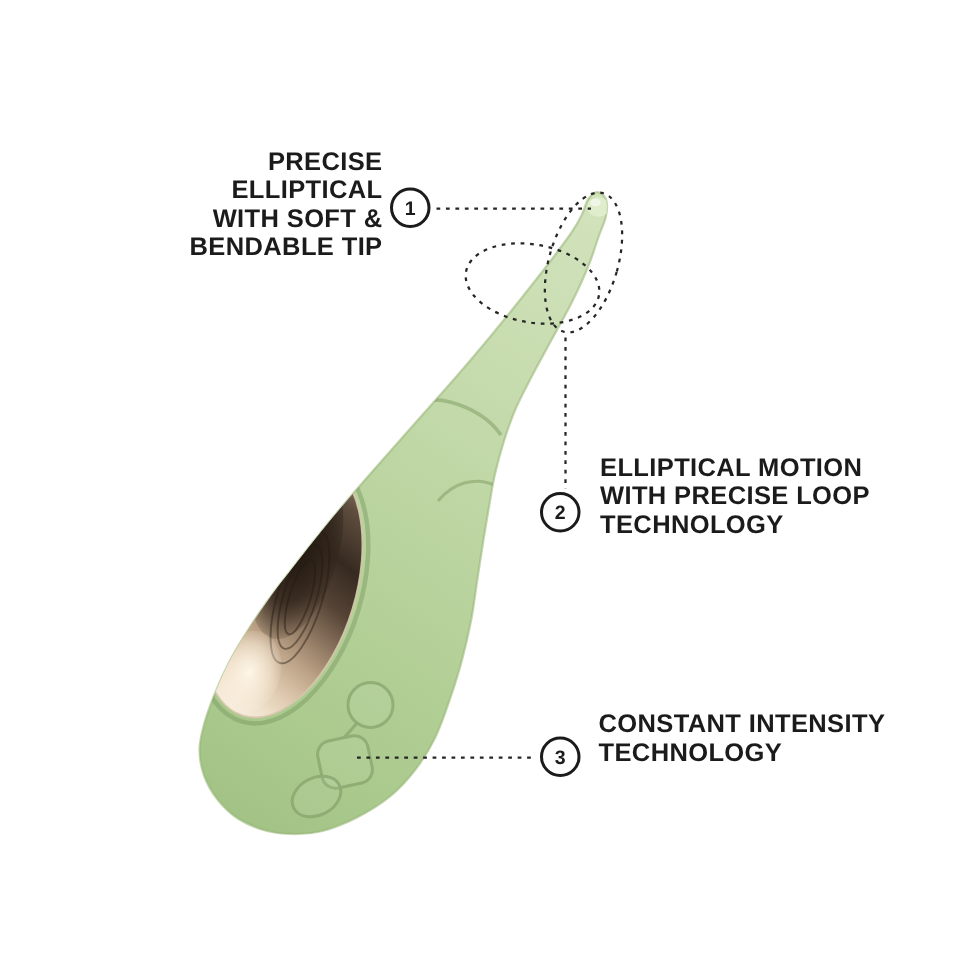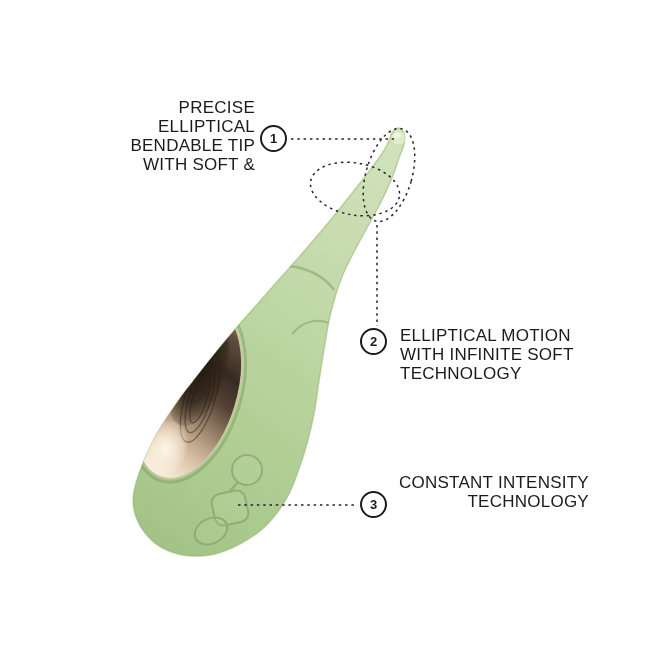--- a/index.html
+++ b/index.html
@@ -8,29 +8,29 @@
     background:#ffffff;
     font-family:"Liberation Sans", sans-serif;
     position:relative;
     overflow:hidden;
   }
   .stage{position:absolute;inset:0;width:650px;height:650px;}
   svg.illustration{position:absolute;left:0;top:0;}
   .label{
     position:absolute;
     color:var(--ink,#1b1b1b);
-    font-weight:400;
+    font-weight:700;
     font-size:17px;
     line-height:19px;
     letter-spacing:.25px;
     white-space:nowrap;
   }
   .label-1{top:98px;right:395px;text-align:right;}
-  .label-2{top:326px;left:400px;text-align:left;}
-  .label-3{top:473px;left:399px;text-align:right;}
+  .label-2{top:302px;left:400px;text-align:left;}
+  .label-3{top:473px;left:399px;text-align:left;}
   .badge{
     position:absolute;
     width:27px;height:27px;
     box-sizing:border-box;
     border:2px solid var(--ink,#1b1b1b);
     border-radius:50%;
     background:#ffffff;
     display:flex;align-items:center;justify-content:center;
     font-size:13px;font-weight:700;color:var(--ink,#1b1b1b);
   }
@@ -117,27 +117,27 @@
       <ellipse cx="389" cy="175" rx="23" ry="48" transform="rotate(16 389 175)"></ellipse>
       <line x1="291" y1="139" x2="394" y2="139"></line>
       <line x1="377" y1="225" x2="377" y2="326"></line>
       <line x1="238" y1="505" x2="357" y2="505"></line>
     </g>
   </svg>
 
   <div class="label label-1">
     <div>PRECISE</div>
     <div>ELLIPTICAL</div>
+    <div>WITH SOFT &amp;</div>
     <div>BENDABLE TIP</div>
-    <div>WITH SOFT &amp;</div>
   </div>
 
   <div class="label label-2">
     <div>ELLIPTICAL MOTION</div>
-    <div>WITH INFINITE SOFT</div>
+    <div>WITH PRECISE LOOP</div>
     <div>TECHNOLOGY</div>
   </div>
 
   <div class="label label-3">
     <div>CONSTANT INTENSITY</div>
     <div>TECHNOLOGY</div>
   </div>
 
   <div class="badge badge-1">1</div>
   <div class="badge badge-2">2</div>

